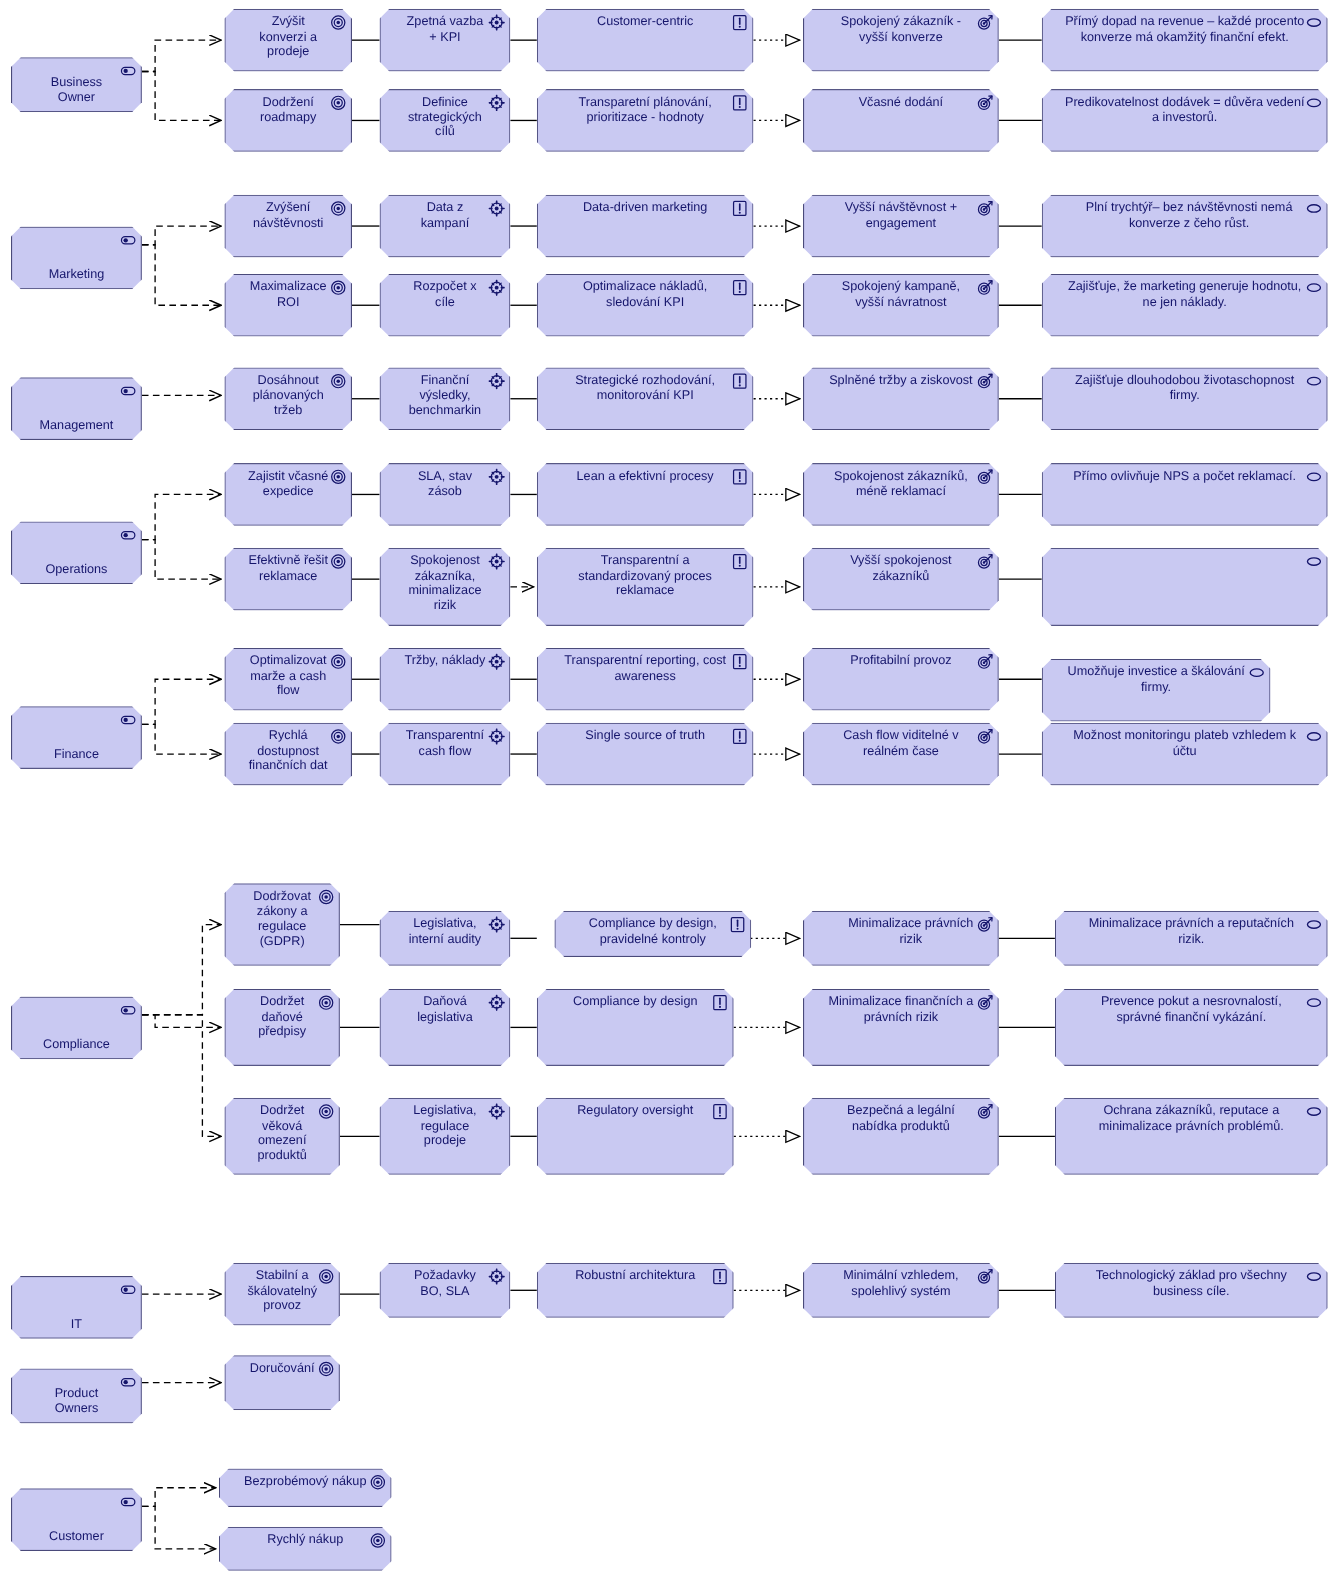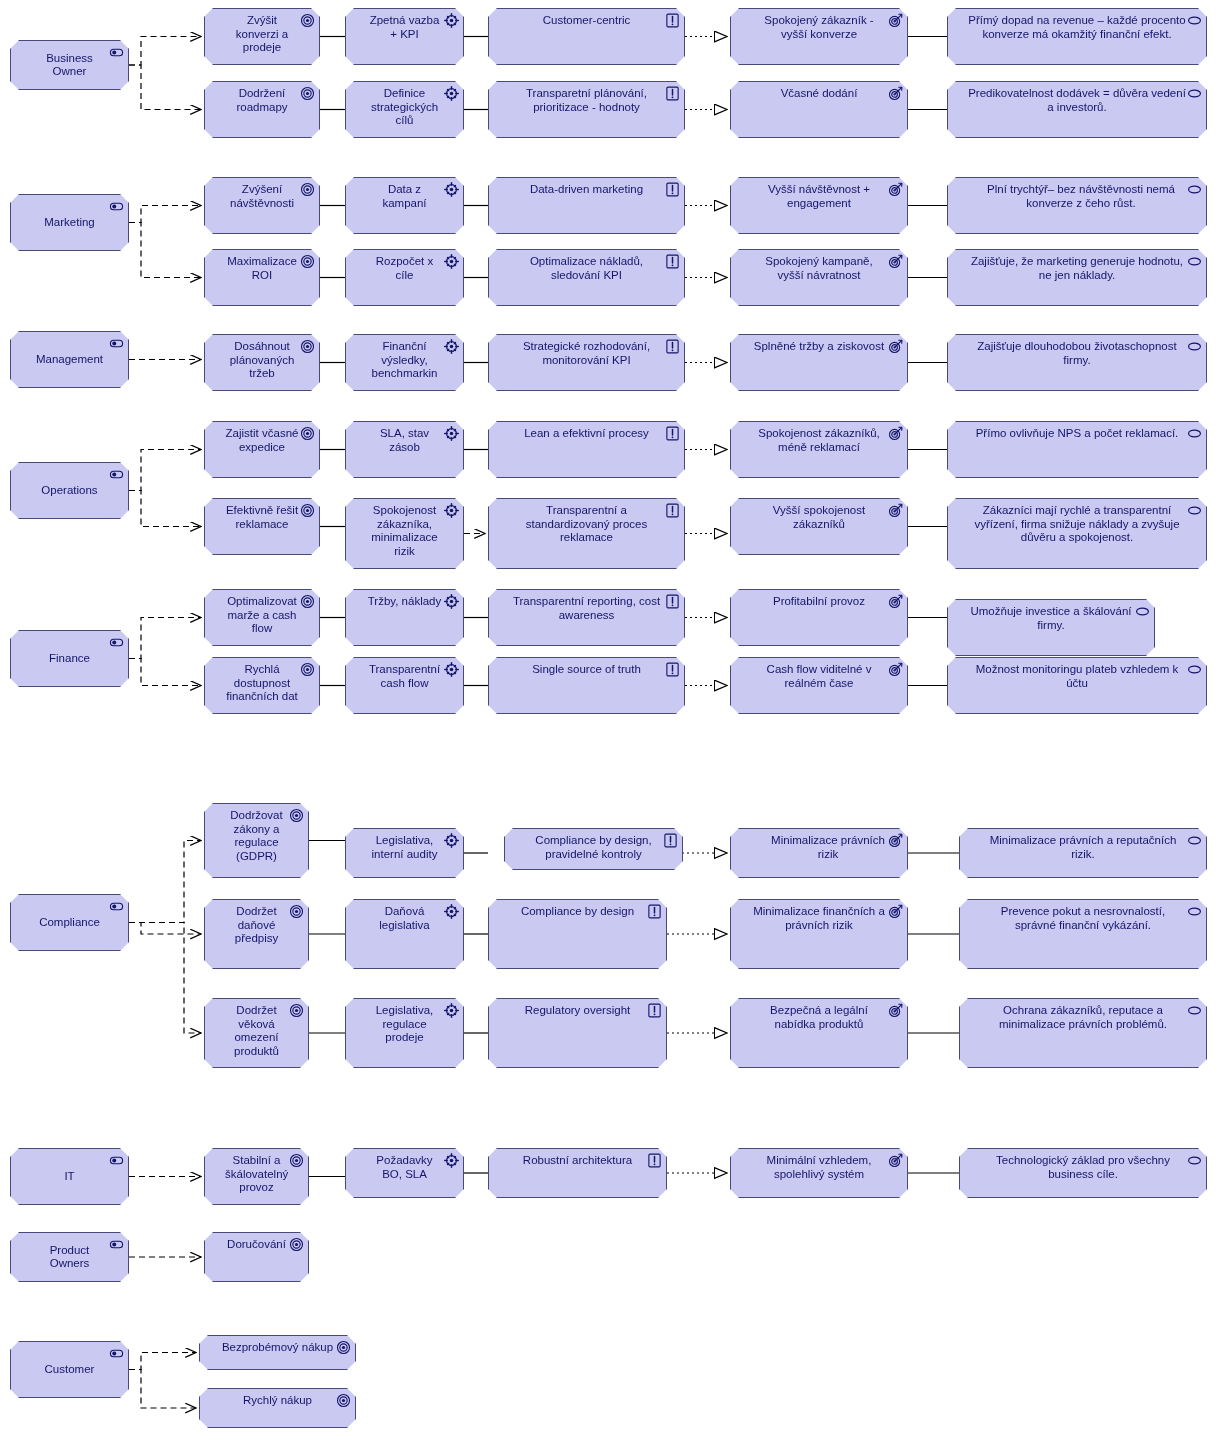--- a/index.html
+++ b/index.html
@@ -18,21 +18,21 @@
     display:flex;
     align-items:flex-start;
     justify-content:center;
     text-align:center;
     padding:5px 20px 5px 20px;
     
     clip-path:polygon(9px 0, calc(100% - 9px) 0, 100% 9px, 100% calc(100% - 9px),
                       calc(100% - 9px) 100%, 9px 100%, 0 calc(100% - 9px), 0 9px);
   }
   .node .lbl{display:block;width:100%;}
-  .node.stake{align-items:center;}
+  .node.stake{align-items:flex-end;margin-top:12px;}
   .ico{
     position:absolute;
     right:4px;
     top:4px;
     width:15px;height:15px;
     pointer-events:none;
   }
   .ico svg{display:block;width:15px;height:15px;}
 </style>
 </head>
@@ -499,21 +499,20 @@
           <svg viewBox="0 0 16 16">
             <circle cx="7" cy="9" r="5.4" fill="none" stroke="#15156b" stroke-width="1.2"></circle>
             <circle cx="7" cy="9" r="3" fill="none" stroke="#15156b" stroke-width="1.2"></circle>
             <circle cx="7" cy="9" r="1.2" fill="#15156b"></circle>
             <path d="M7 9 L14.4 1.8" stroke="#15156b" stroke-width="1.3" stroke-linecap="round"></path>
             <path d="M11.6 1.4 L14.8 1.3 L14.6 4.5" fill="none" stroke="#15156b" stroke-width="1.2" stroke-linecap="round" stroke-linejoin="round"></path>
           </svg>
         </span>
       </div>
       <div class="node " style="left: 947px; top: 498px; width: 260px; height: 71px;">
-        <span class="lbl">Zákazníci mají rychlé a transparentní vyřízení, firma snižuje náklady a zvyšuje důvěru a spokojenost.</span>
         <span class="ico">
           <svg viewBox="0 0 16 16">
             <ellipse cx="8" cy="8" rx="6.3" ry="3.6" fill="none" stroke="#15156b" stroke-width="1.3"></ellipse>
           </svg>
         </span>
       </div>
       <div class="node stake" style="left: 10px; top: 630px; width: 119px; height: 57px;">
         <span class="lbl">Finance</span>
         <span class="ico">
           <svg viewBox="0 0 16 16">

